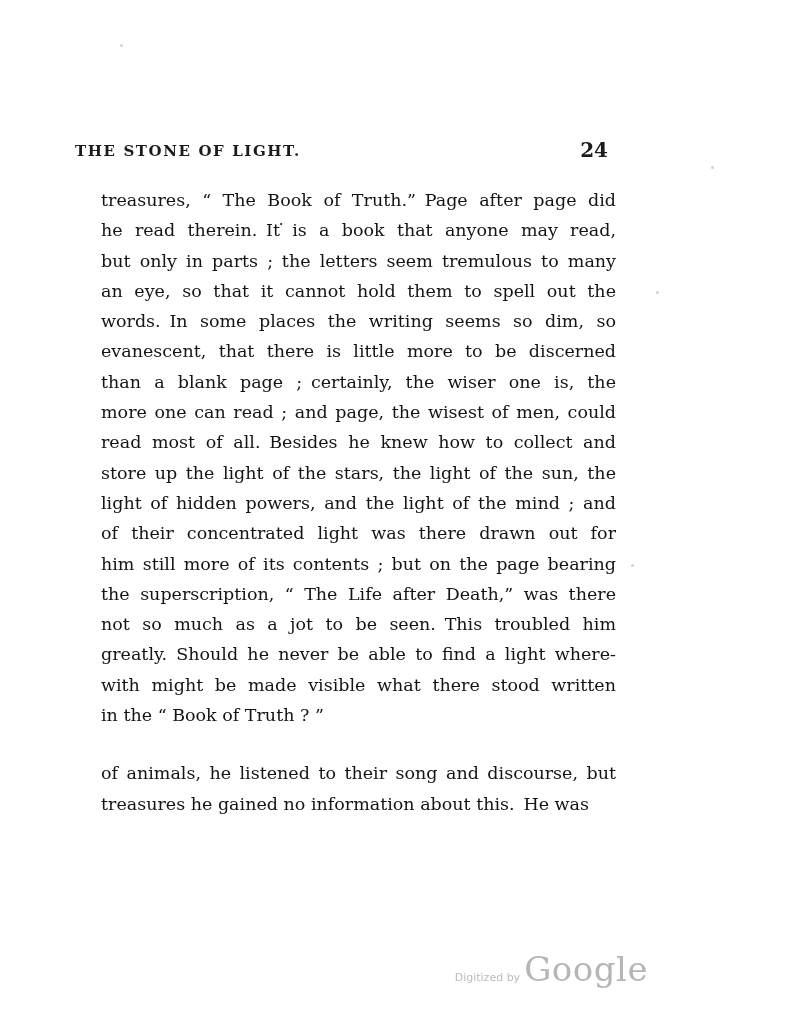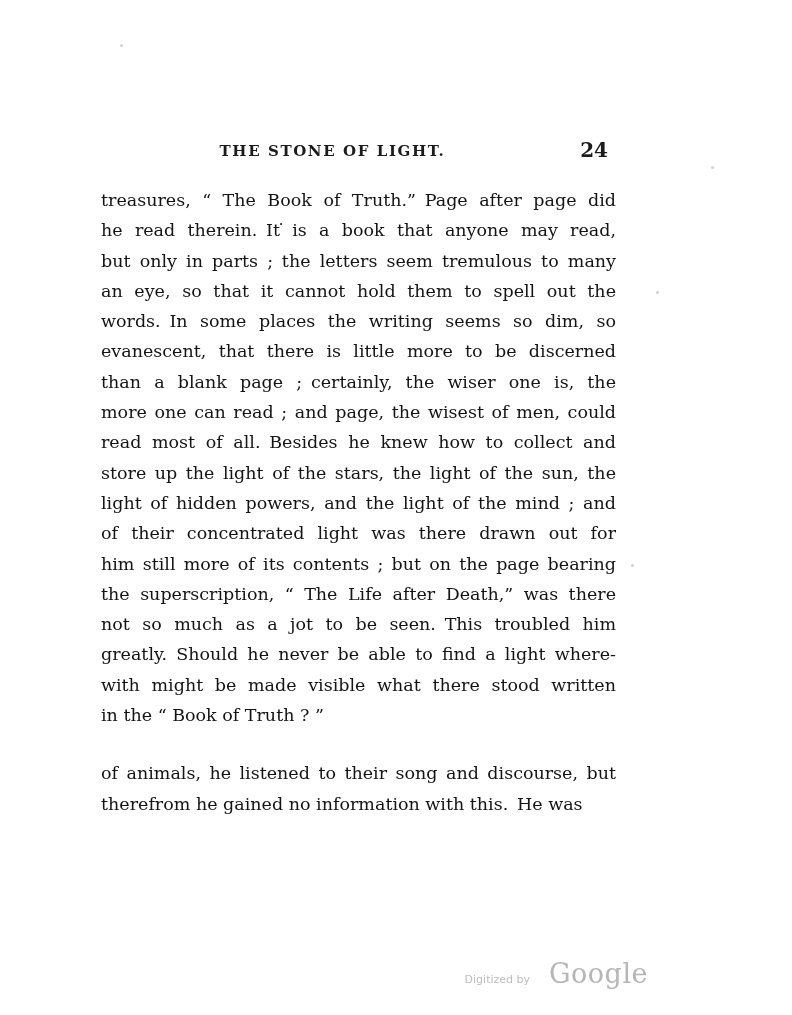--- a/index.html
+++ b/index.html
@@ -14,21 +14,21 @@
     background: #ffffff;
     font-family: "DejaVu Serif", serif;
     color: #161616;
     overflow: hidden;
   }
   .running-title {
     position: absolute;
     top: 142px;
     left: 93px;
     width: 515px;
-    text-align: center;
+    text-align: left;
     transform: translateX(-18px);
     font-weight: 700;
     font-size: 15px;
     letter-spacing: 1.6px;
     color: #1b1b1b;
     white-space: nowrap;
   }
   .page-number {
     position: absolute;
     top: 138px;
@@ -63,31 +63,31 @@
   }
   .paragraph-2 .line.first-line {
     text-indent: 20px;
   }
   .watermark {
     position: absolute;
     right: 144px;
     bottom: 26px;
     display: flex;
     align-items: baseline;
-    gap: 19px;
+    gap: 4px;
     color: #b9b9b9;
   }
   .wm-prefix {
     font-family: "DejaVu Sans", sans-serif;
     font-size: 11px;
     color: #bdbdbd;
   }
   .wm-brand {
     font-family: "DejaVu Serif", serif;
-    font-size: 27px;
+    font-size: 34px;
     letter-spacing: 0.5px;
     color: #b6b6b6;
   }
   .speck {
     position: absolute;
     width: 3px;
     height: 3px;
     border-radius: 50%;
     background: #9a9a9a;
     opacity: 0.45;
@@ -120,21 +120,21 @@
       <div class="line">him still more of its contents ; but on the page bearing</div>
       <div class="line">the superscription, “ The Life after Death,” was there</div>
       <div class="line">not so much as a jot to be seen. This troubled him</div>
       <div class="line">greatly. Should he never be able to find a light where-</div>
       <div class="line">with might be made visible what there stood written</div>
       <div class="line last-line">in the “ Book of Truth ? ”</div>
     </div>
 
     <div class="paragraph-2">
       <div class="line">of animals, he listened to their song and discourse, but</div>
-      <div class="line last-line">therefrom he gained no information with this. He was</div>
+      <div class="line last-line">treasures he gained no information about this. He was</div>
     </div>
 
   </div>
 
   <div class="watermark">
     <span class="wm-prefix">Digitized by</span>
     <span class="wm-brand">Google</span>
   </div>
 
   <div class="speck" style="left:711px; top:166px;"></div>

